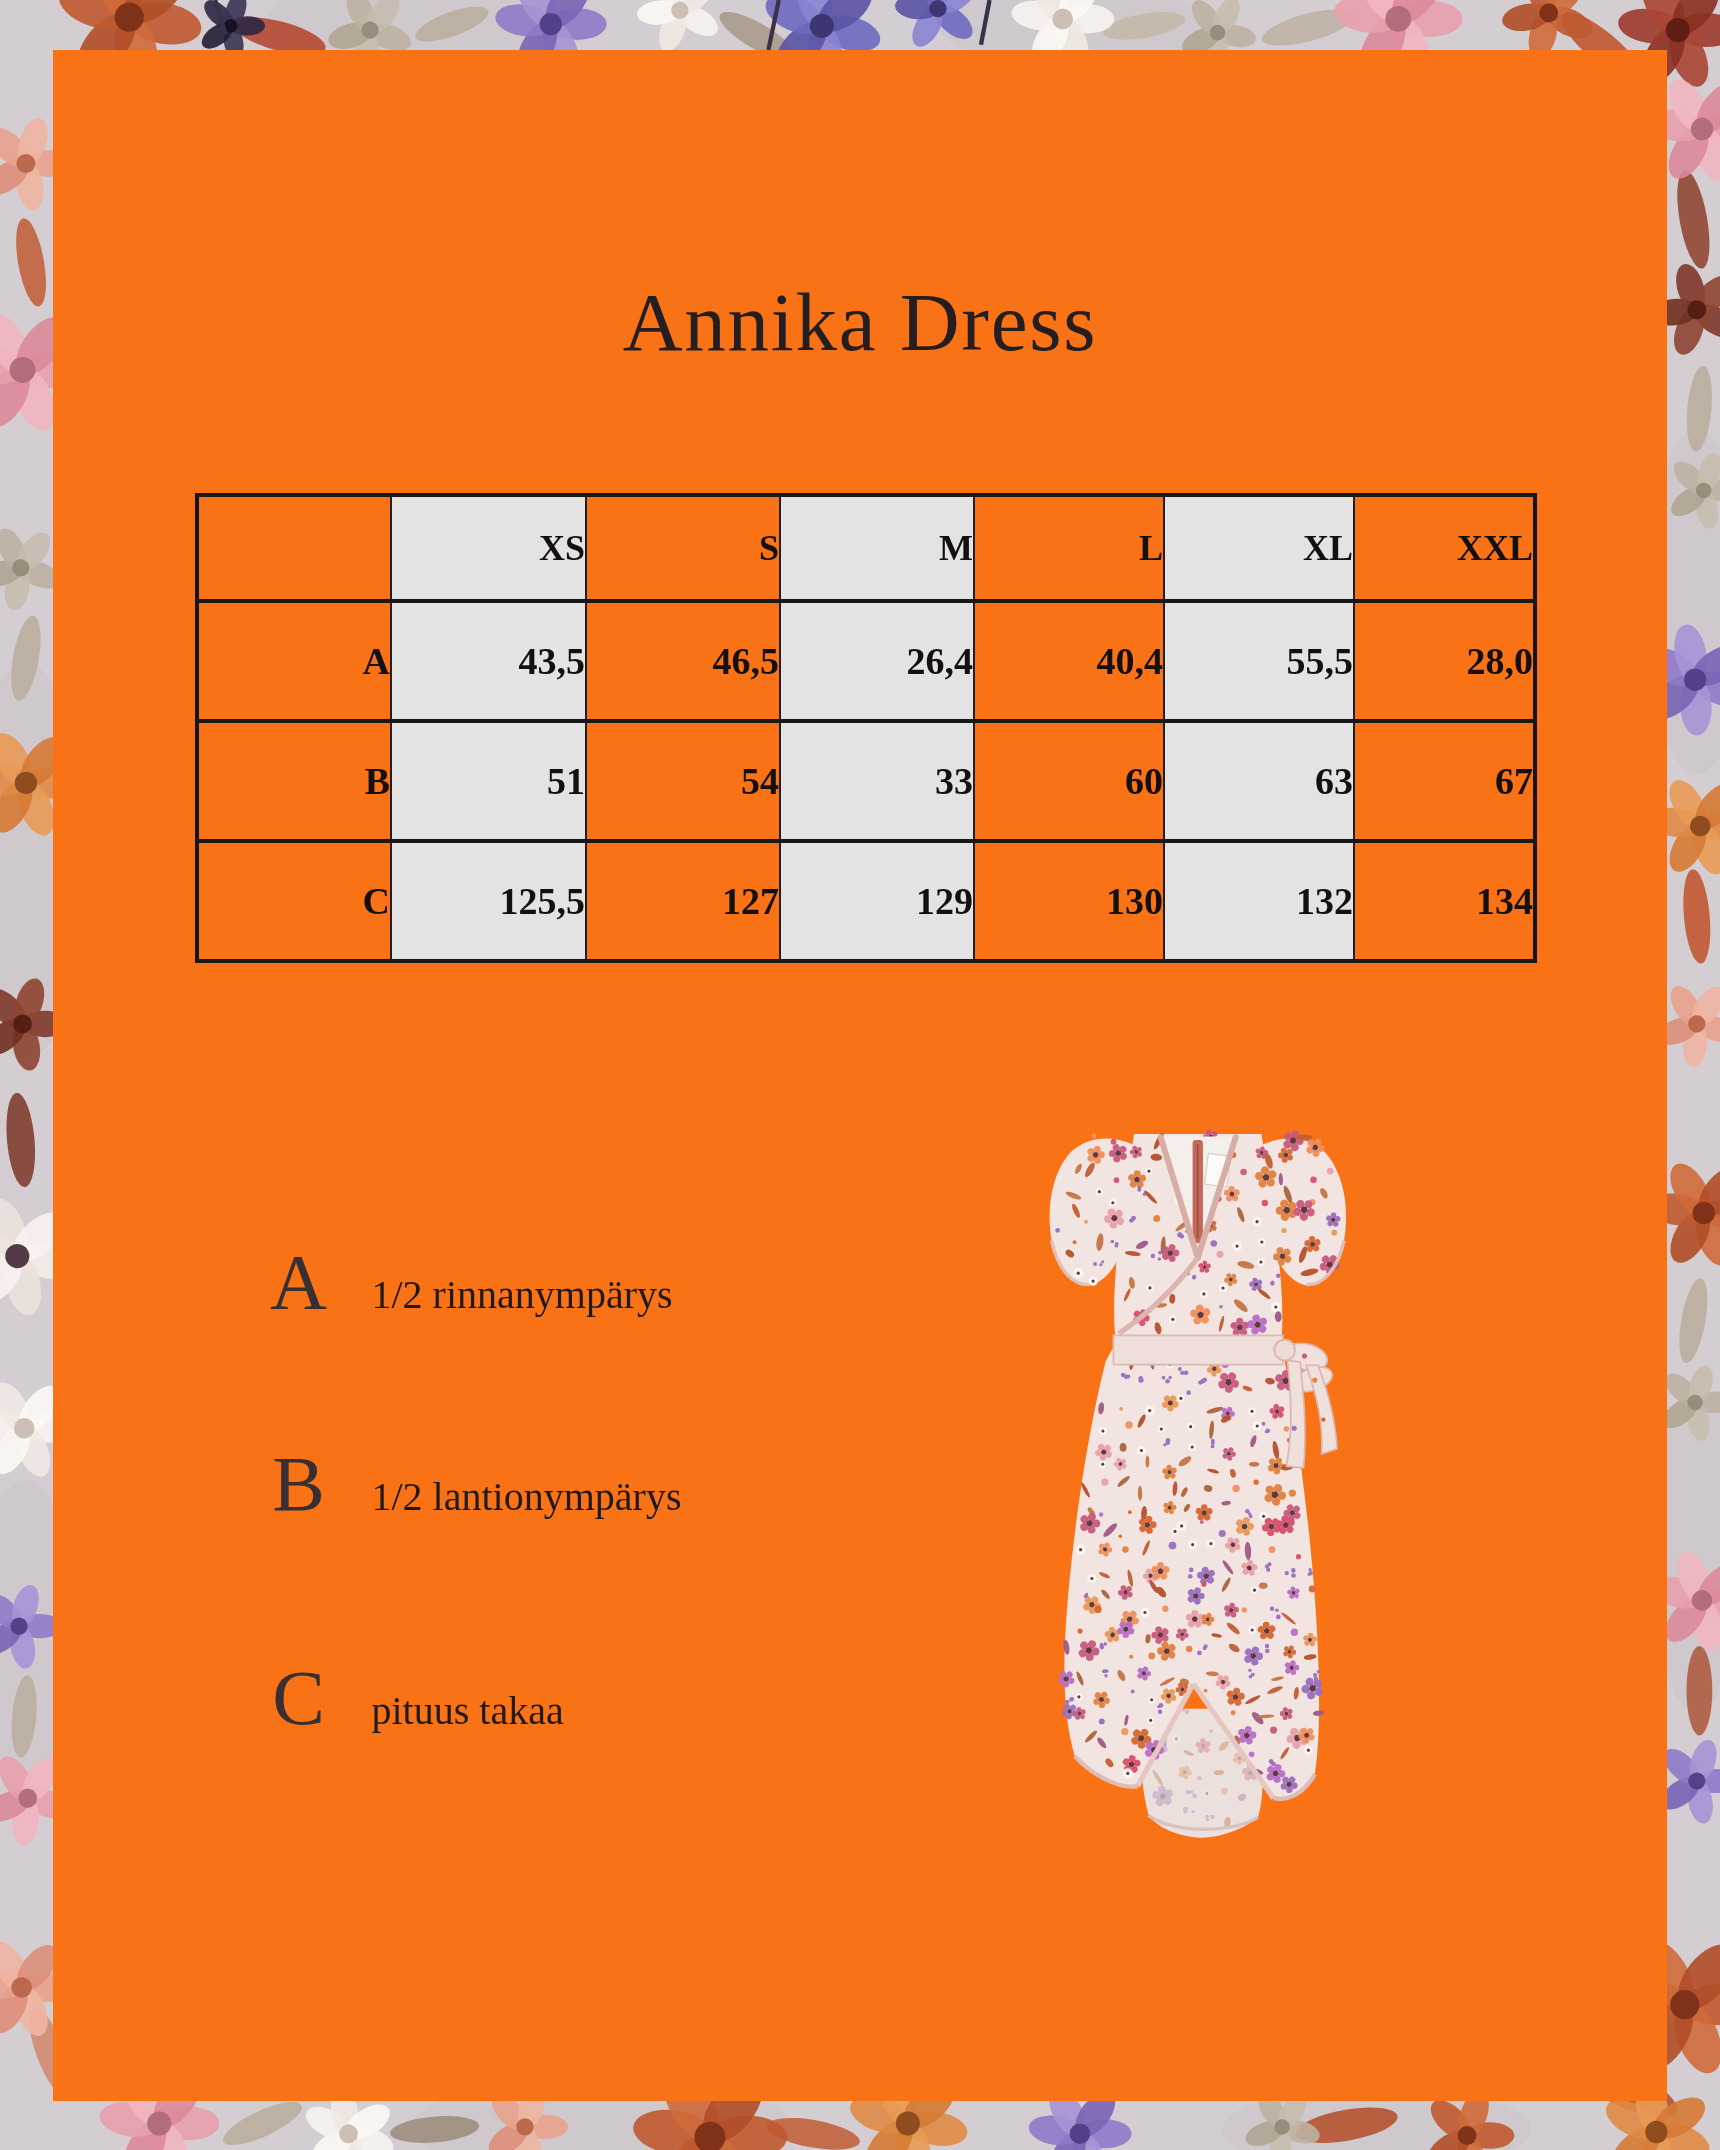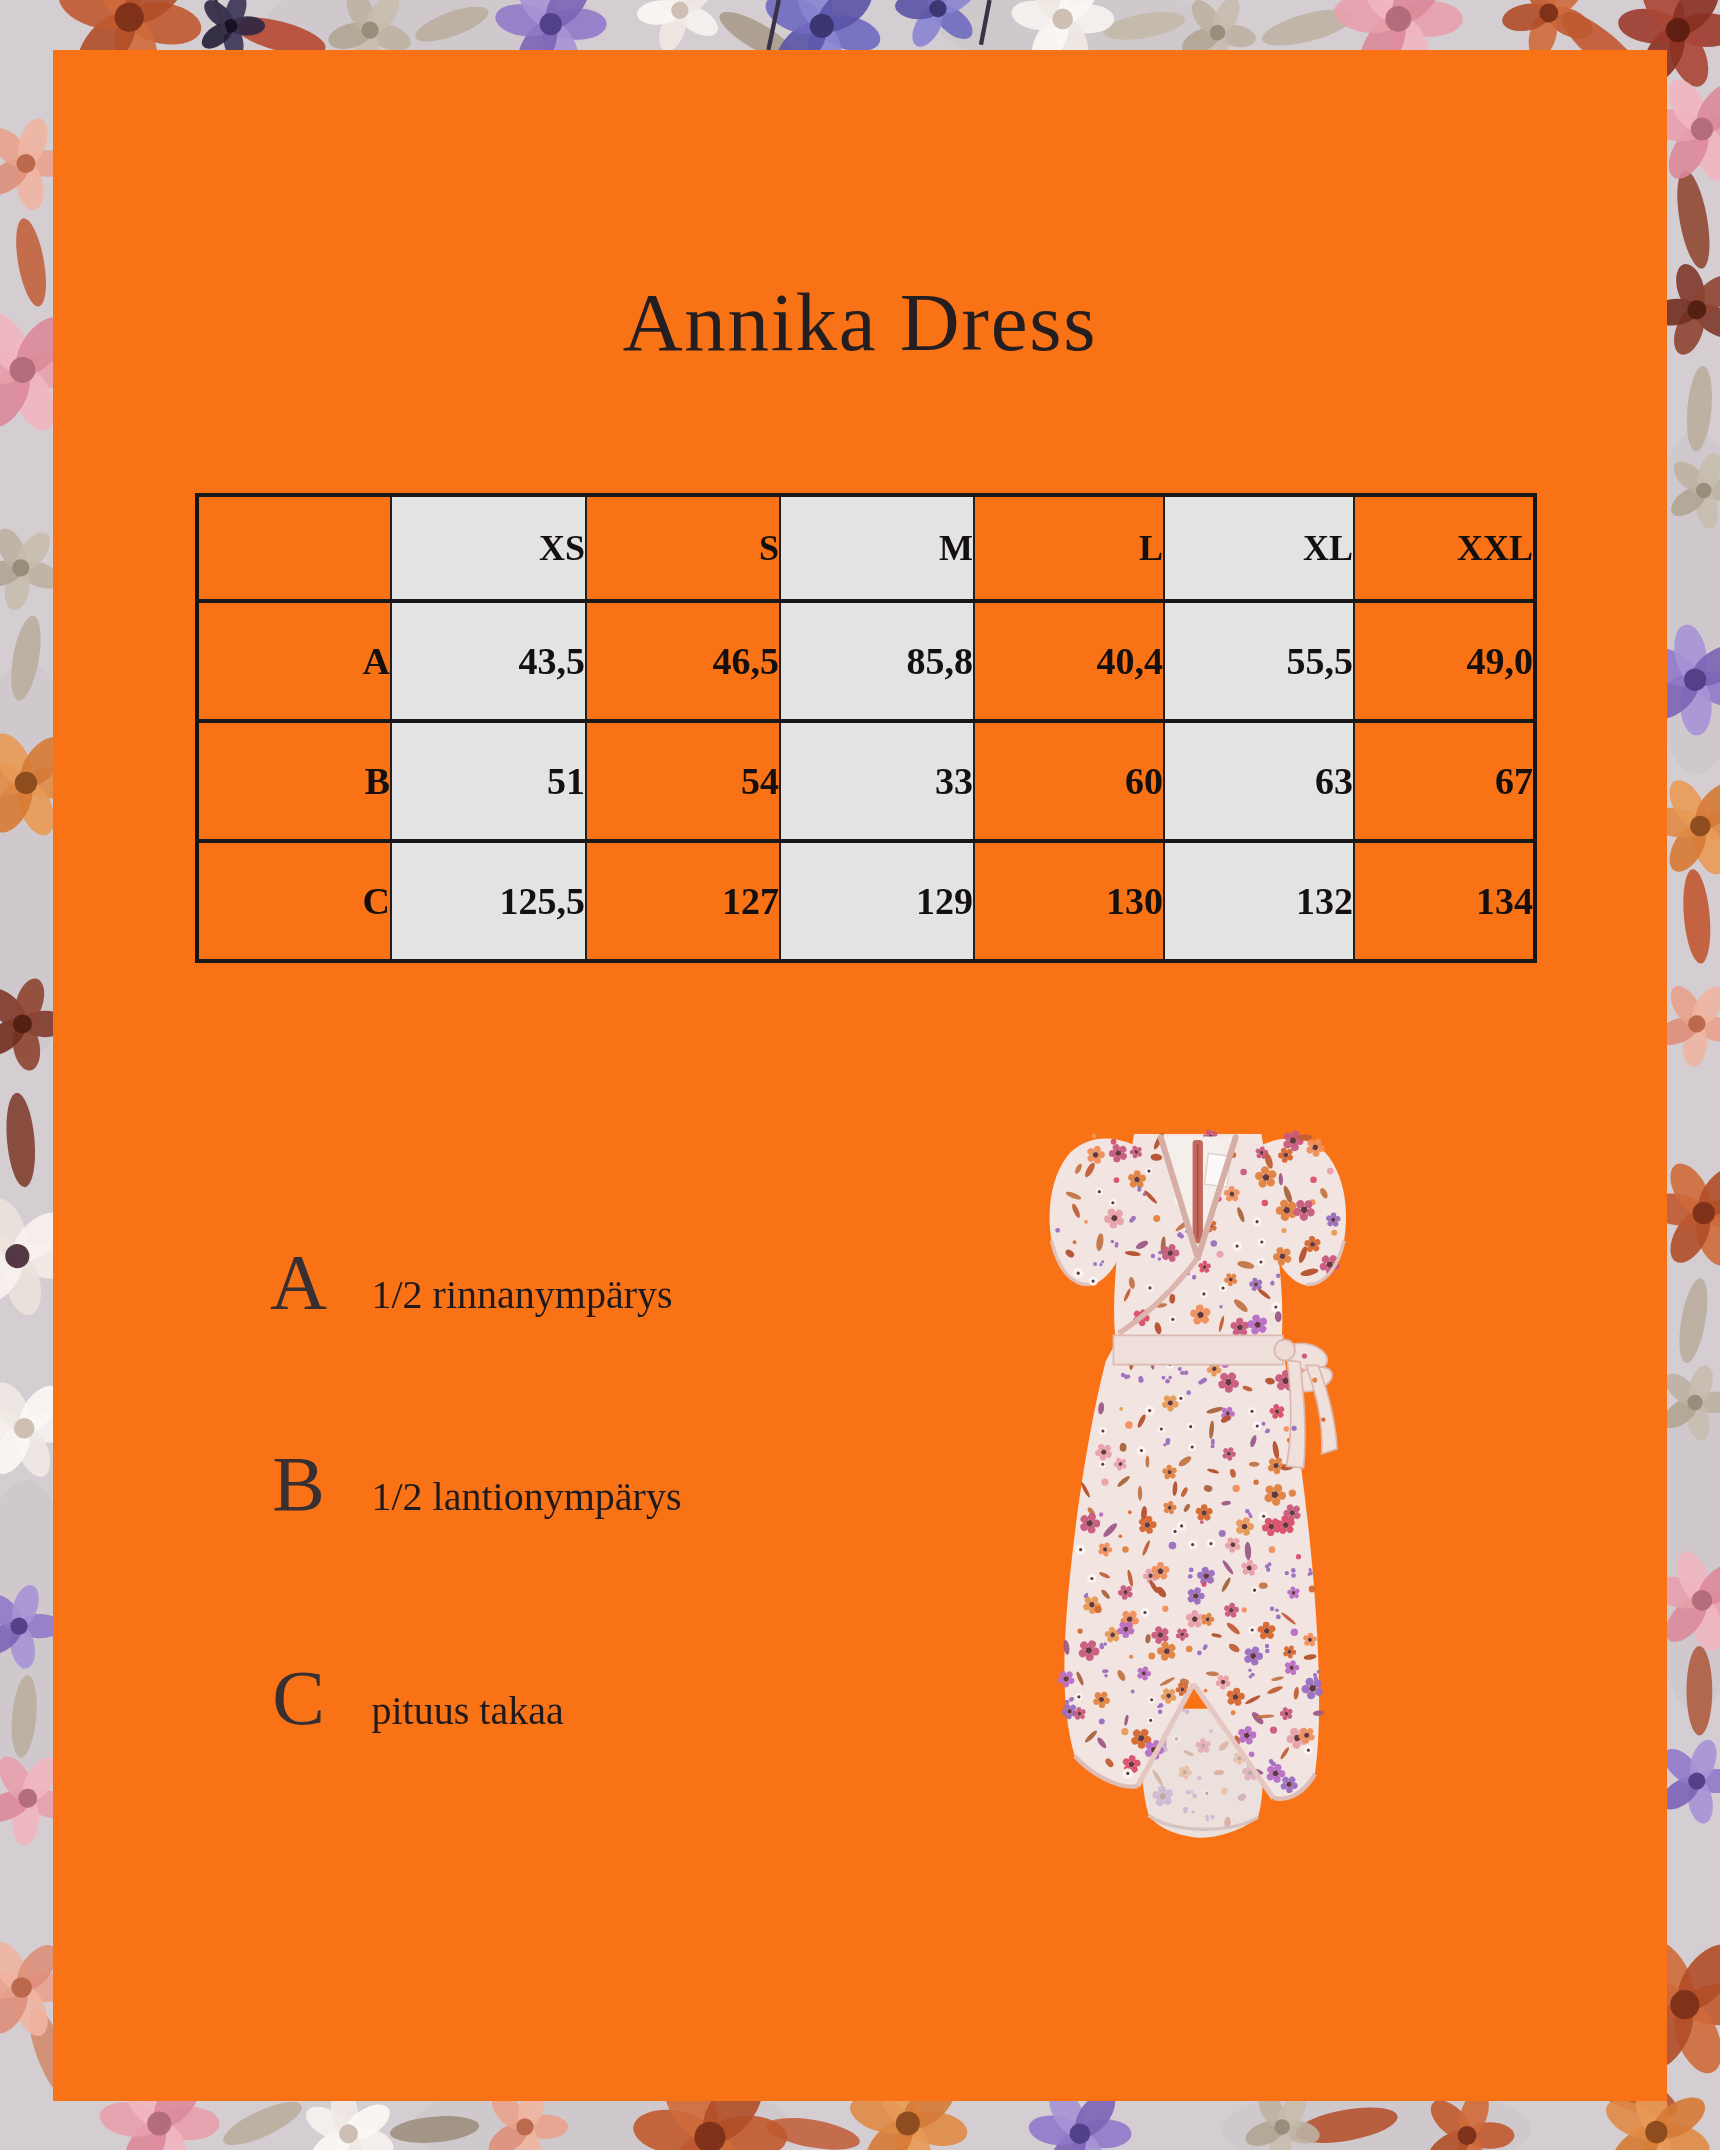--- a/index.html
+++ b/index.html
@@ -472,24 +472,24 @@
         <th>L</th>
         <th class="shaded">XL</th>
         <th>XXL</th>
       </tr>
     </thead>
     <tbody>
       <tr>
         <th>A</th>
         <td class="shaded">43,5</td>
         <td>46,5</td>
-        <td class="shaded">85,8</td>
+        <td class="shaded">26,4</td>
         <td>40,4</td>
         <td class="shaded">55,5</td>
-        <td>49,0</td>
+        <td>28,0</td>
       </tr>
       <tr>
         <th>B</th>
         <td class="shaded">51</td>
         <td>54</td>
         <td class="shaded">33</td>
         <td>60</td>
         <td class="shaded">63</td>
         <td>67</td>
       </tr>

